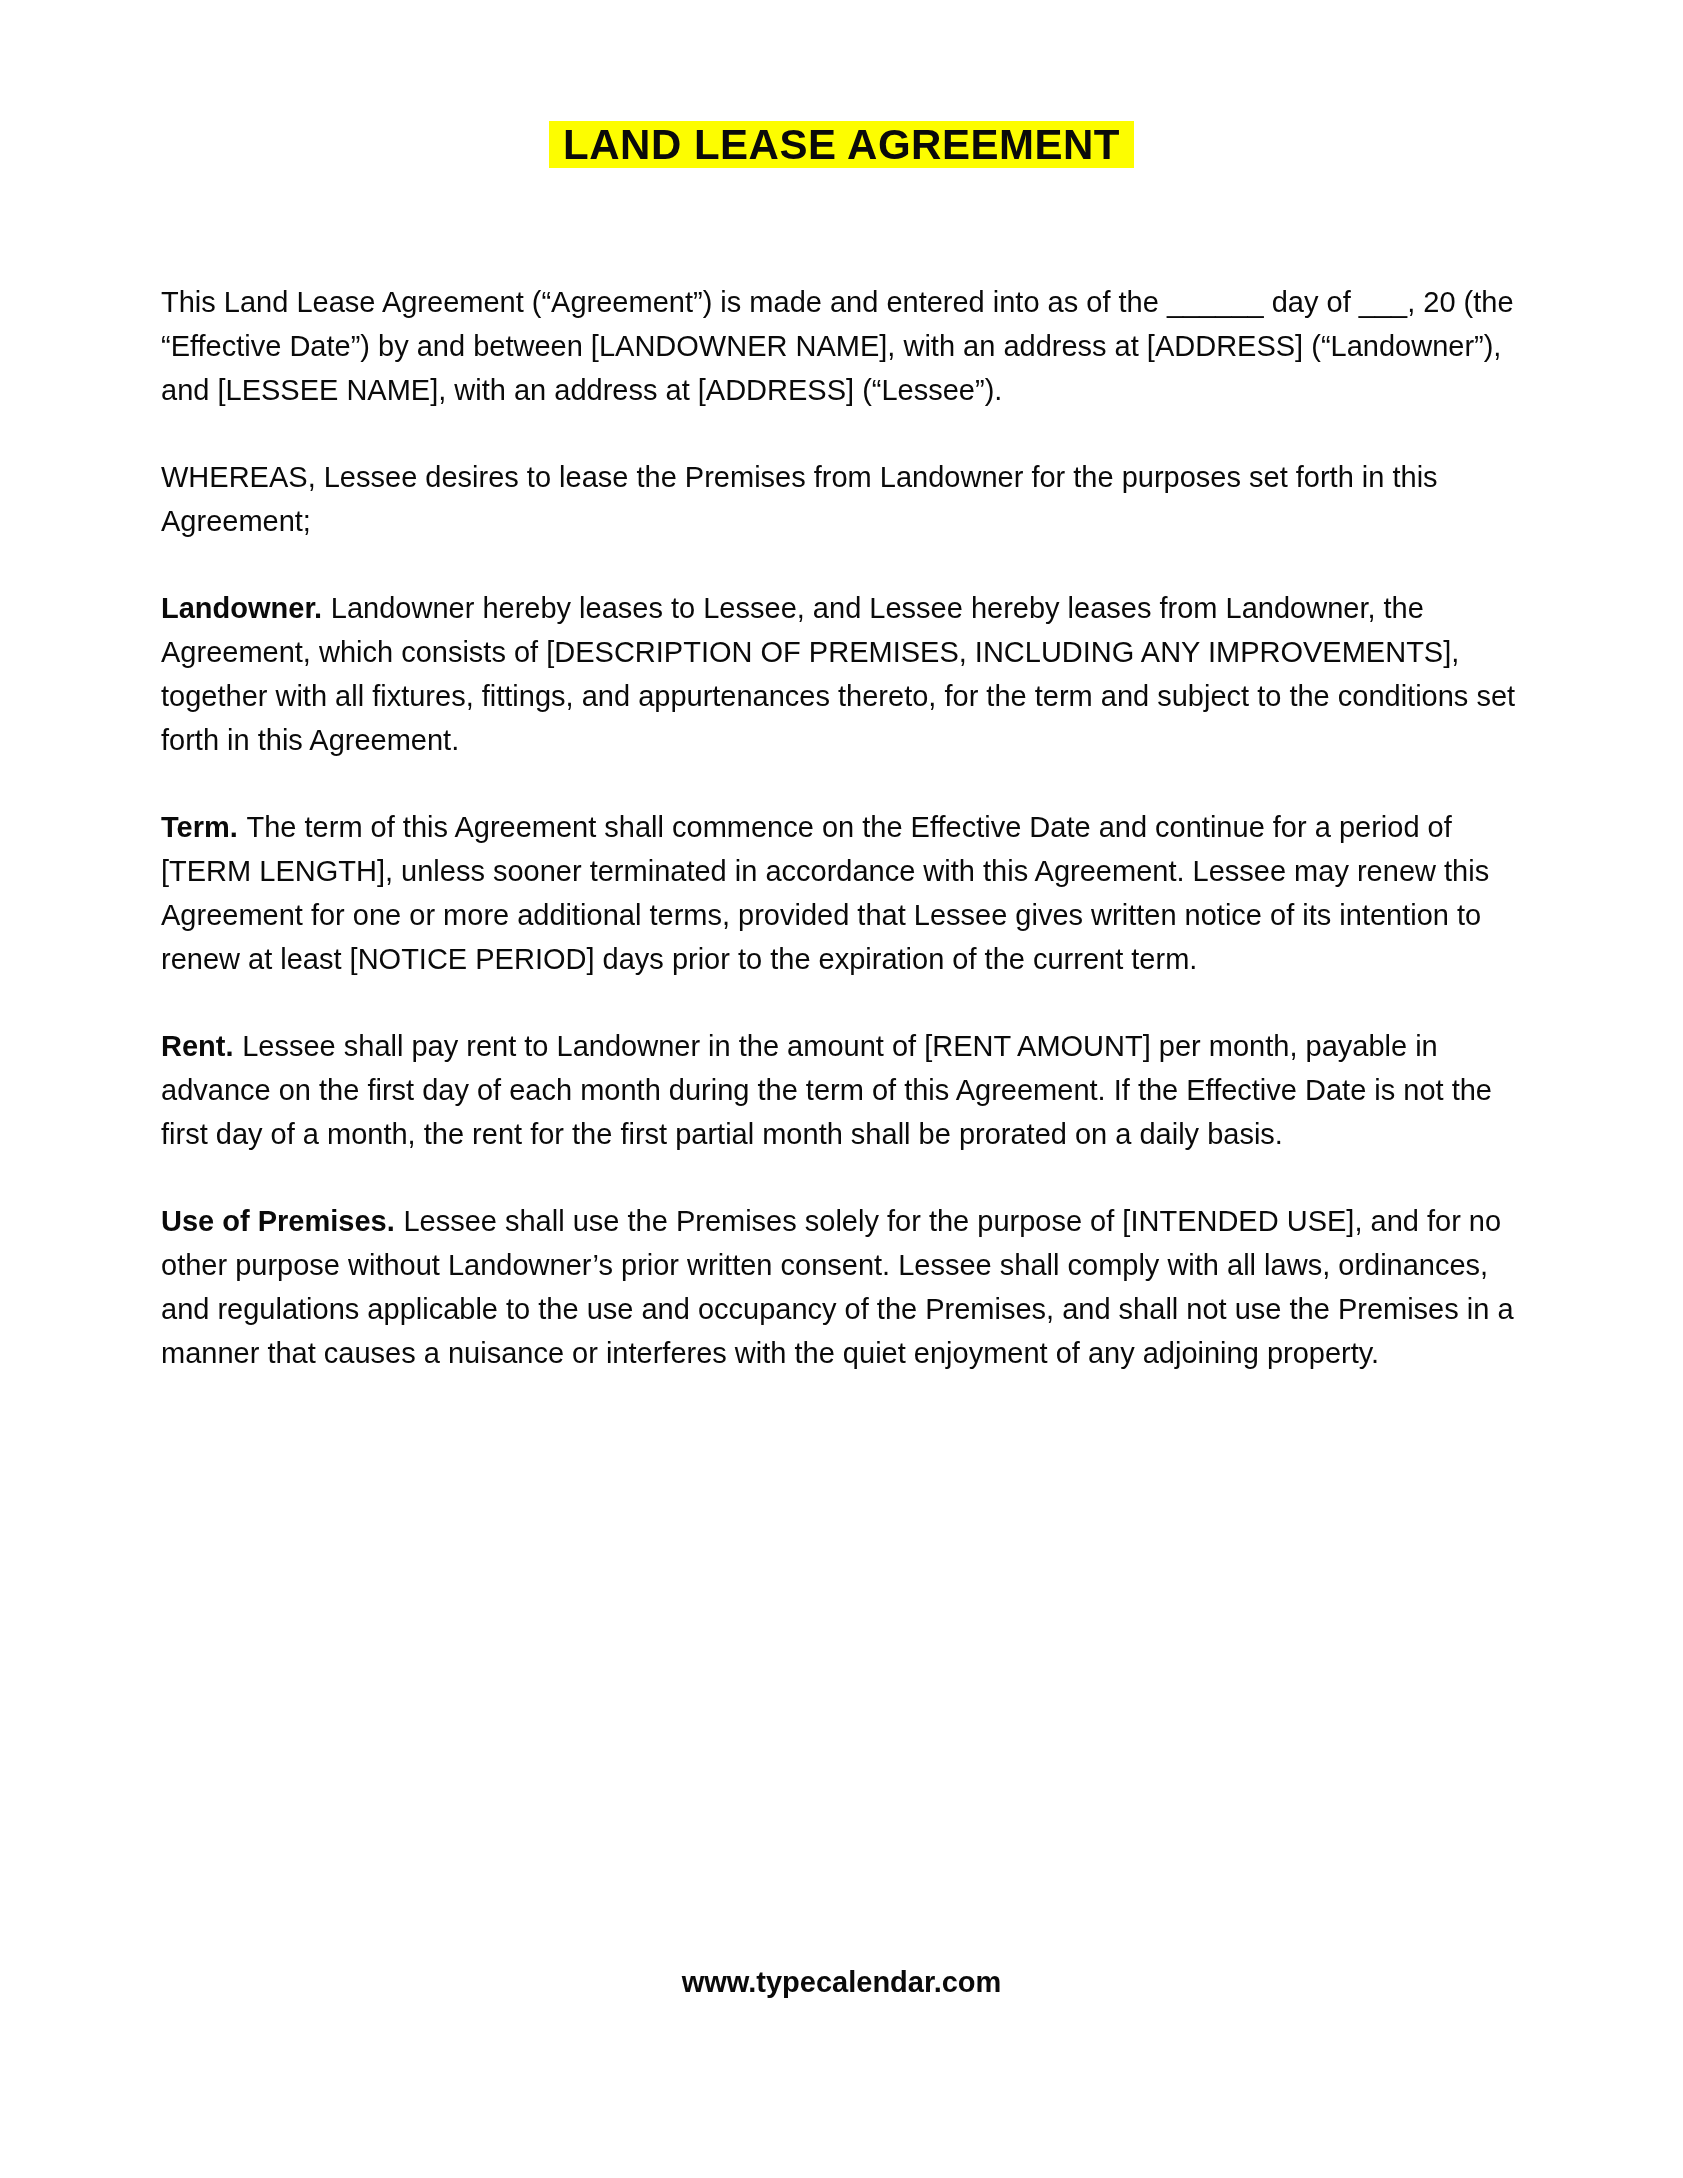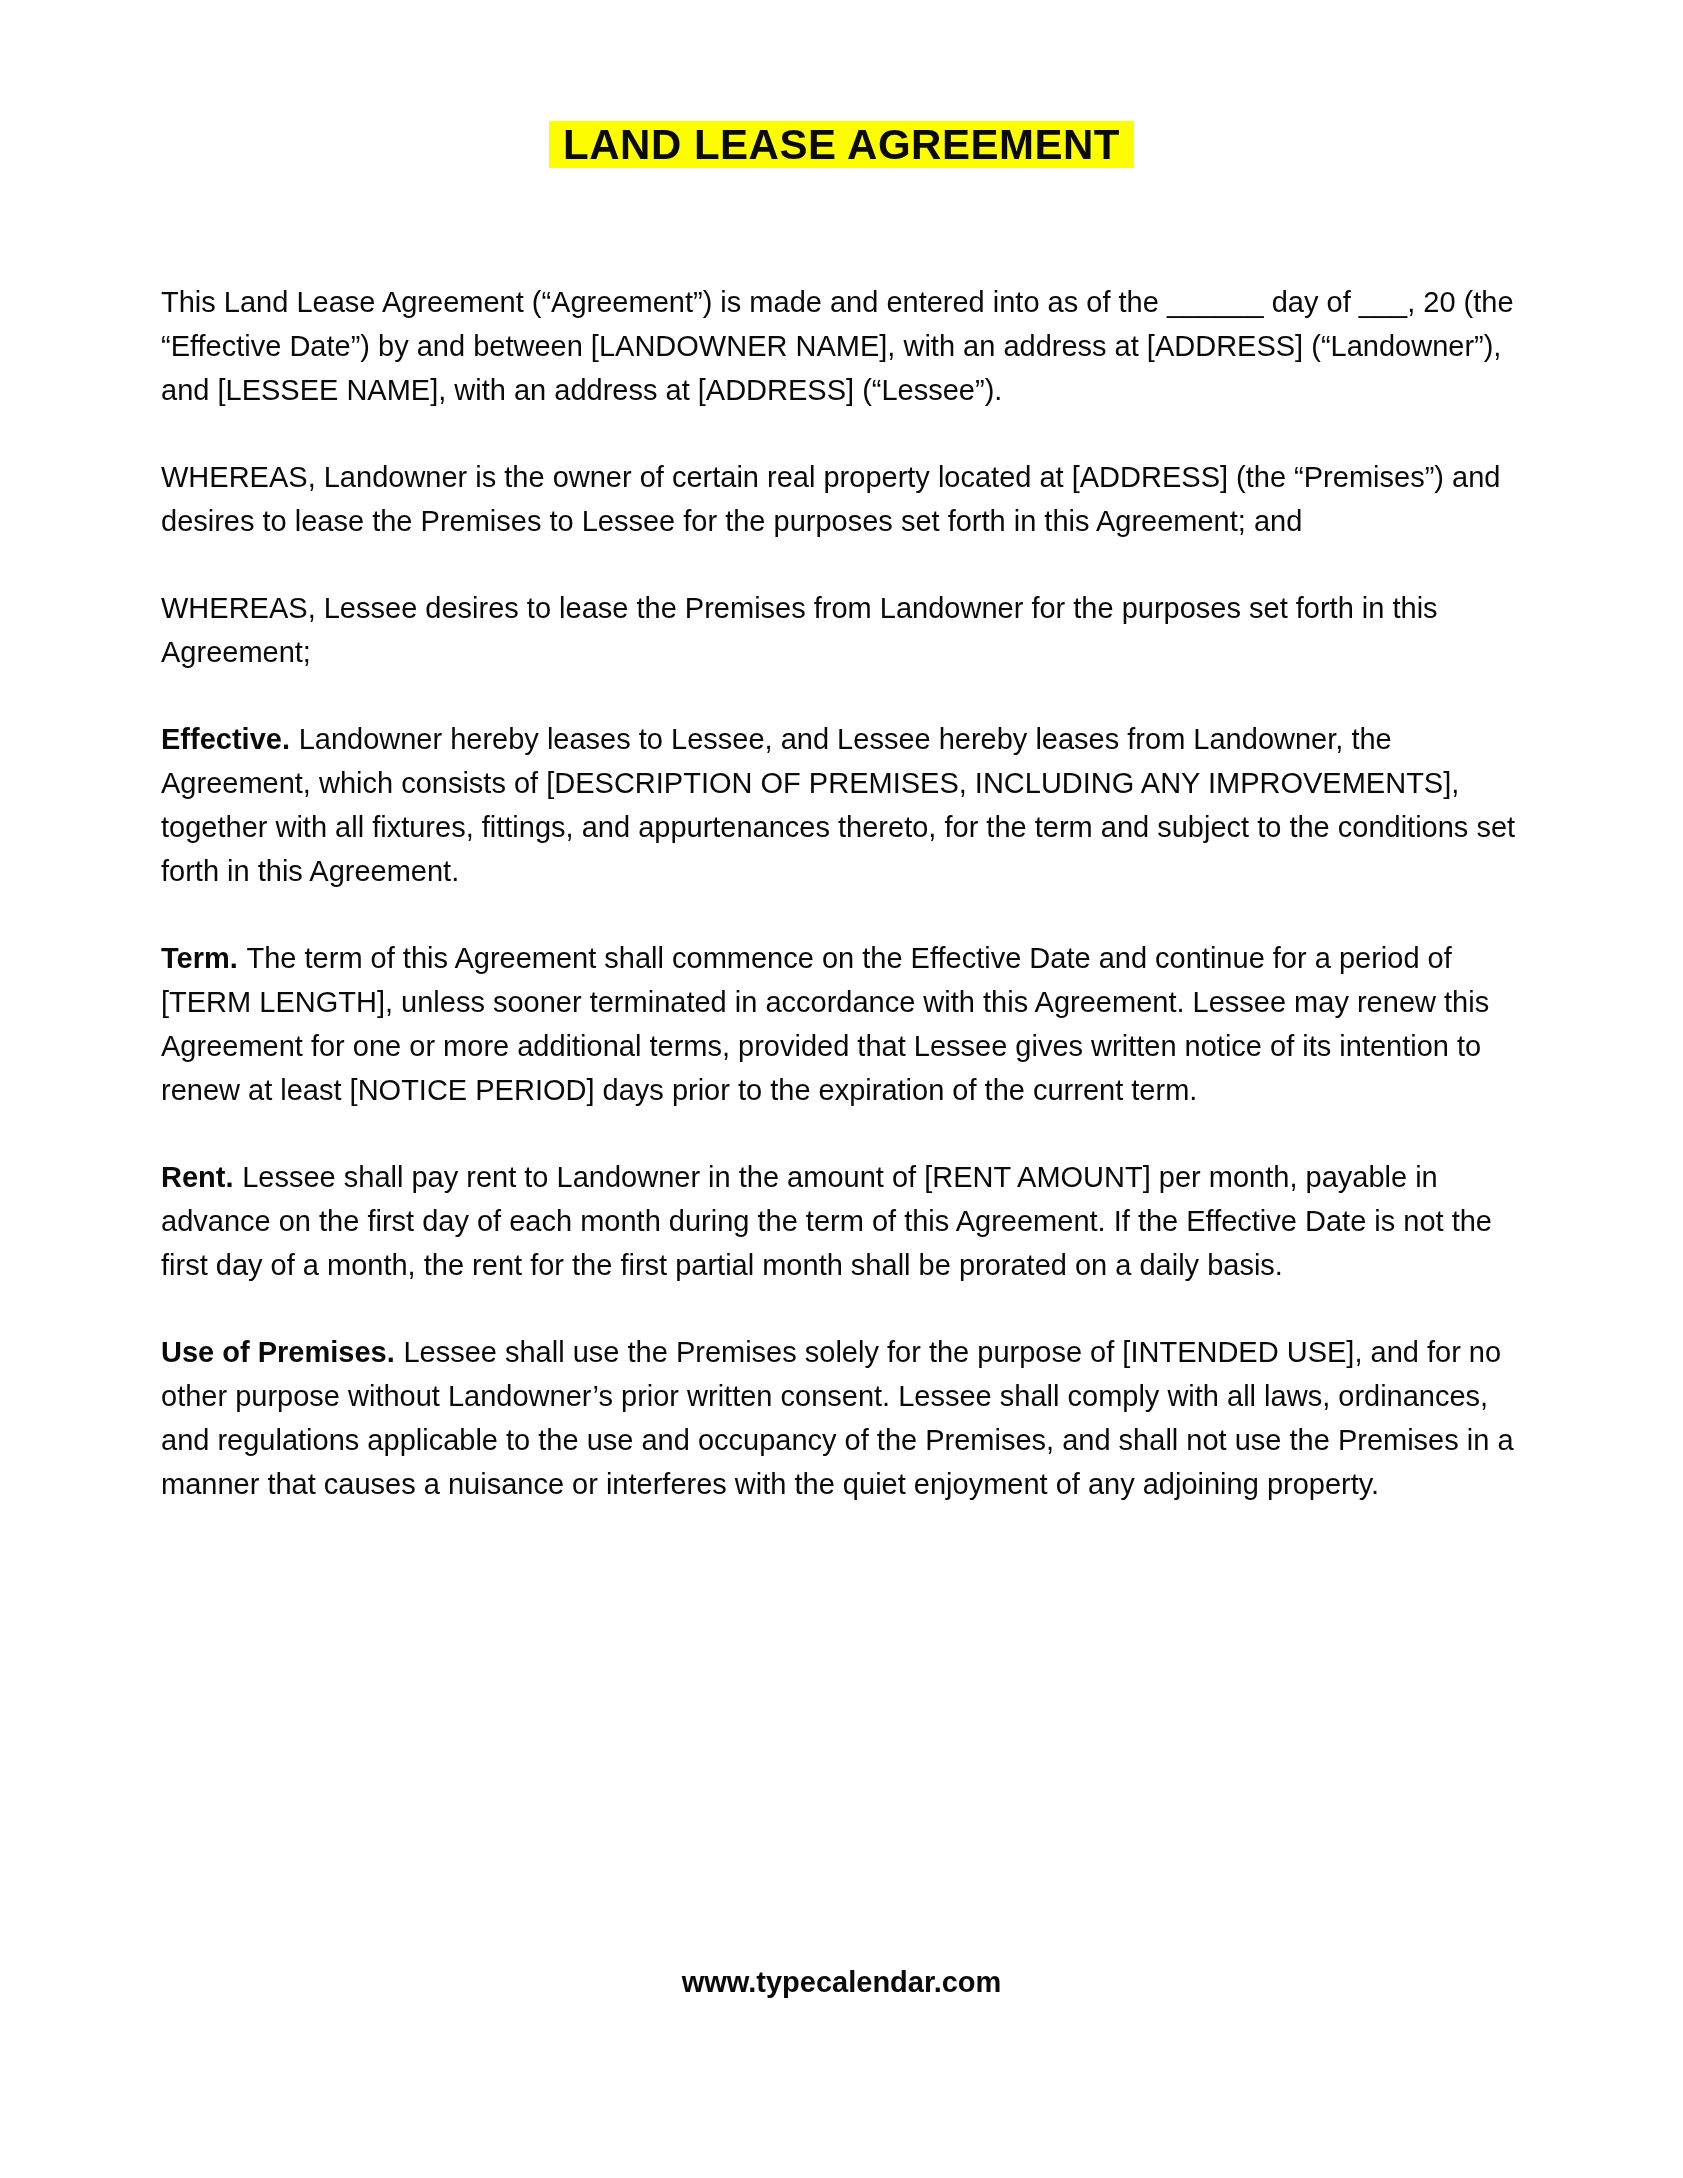--- a/index.html
+++ b/index.html
@@ -62,26 +62,25 @@
 <body>
 
 <div class="page">
 
   <h1 class="title"><span class="hl">LAND LEASE AGREEMENT</span></h1>
 
   <div class="content">
 
     <p class="para"><span class="lead"></span><span>This Land Lease Agreement (“Agreement”) is made and entered into as of the ______ day of ___, 20 (the “Effective Date”) by and between [LANDOWNER NAME], with an address at [ADDRESS] (“Landowner”), and [LESSEE NAME], with an address at [ADDRESS] (“Lessee”).</span></p>
 
-    <p class="para"><span class="lead"></span><span>WHEREAS, Landowner is the owner of certain real property located at [ADDRESS] (the “Premises”) and desires to lease the Premises to Lessee for the purposes set forth in this Agreement; and</span></p>
 
     <p class="para"><span class="lead"></span><span>WHEREAS, Lessee desires to lease the Premises from Landowner for the purposes set forth in this Agreement;</span></p>
 
 
-    <p class="para"><span class="lead">Effective.</span><span>Landowner hereby leases to Lessee, and Lessee hereby leases from Landowner, the Agreement, which consists of [DESCRIPTION OF PREMISES, INCLUDING ANY IMPROVEMENTS], together with all fixtures, fittings, and appurtenances thereto, for the term and subject to the conditions set forth in this Agreement.</span></p>
+    <p class="para"><span class="lead">Landowner.</span><span>Landowner hereby leases to Lessee, and Lessee hereby leases from Landowner, the Agreement, which consists of [DESCRIPTION OF PREMISES, INCLUDING ANY IMPROVEMENTS], together with all fixtures, fittings, and appurtenances thereto, for the term and subject to the conditions set forth in this Agreement.</span></p>
 
     <p class="para"><span class="lead">Term.</span><span>The term of this Agreement shall commence on the Effective Date and continue for a period of [TERM LENGTH], unless sooner terminated in accordance with this Agreement. Lessee may renew this Agreement for one or more additional terms, provided that Lessee gives written notice of its intention to renew at least [NOTICE PERIOD] days prior to the expiration of the current term.</span></p>
 
     <p class="para"><span class="lead">Rent.</span><span>Lessee shall pay rent to Landowner in the amount of [RENT AMOUNT] per month, payable in advance on the first day of each month during the term of this Agreement. If the Effective Date is not the first day of a month, the rent for the first partial month shall be prorated on a daily basis.</span></p>
 
     <p class="para"><span class="lead">Use of Premises.</span><span>Lessee shall use the Premises solely for the purpose of [INTENDED USE], and for no other purpose without Landowner’s prior written consent. Lessee shall comply with all laws, ordinances, and regulations applicable to the use and occupancy of the Premises, and shall not use the Premises in a manner that causes a nuisance or interferes with the quiet enjoyment of any adjoining property.</span></p>
 
   </div>
 
   <div class="footer">www.typecalendar.com</div>

